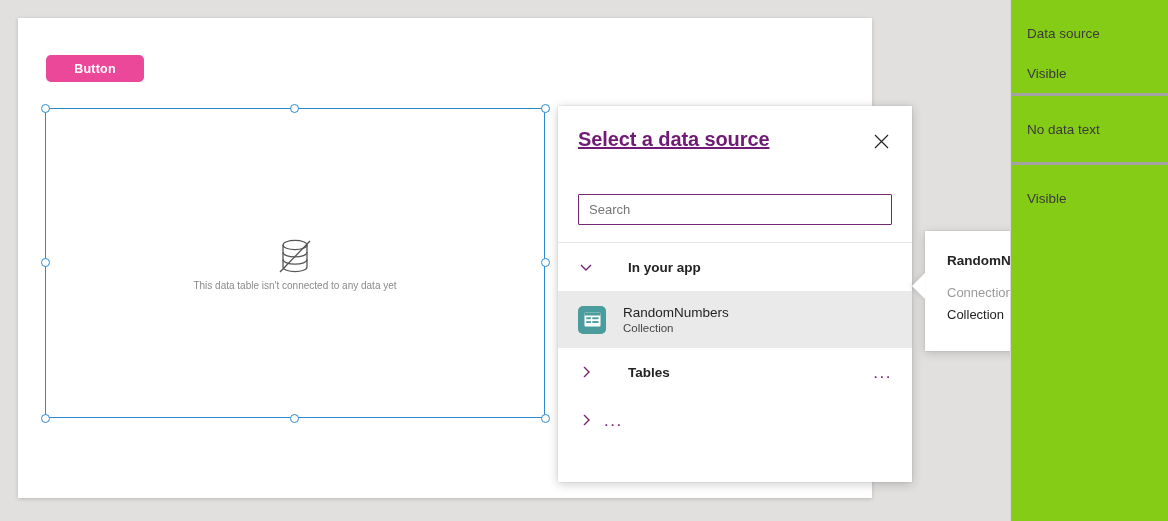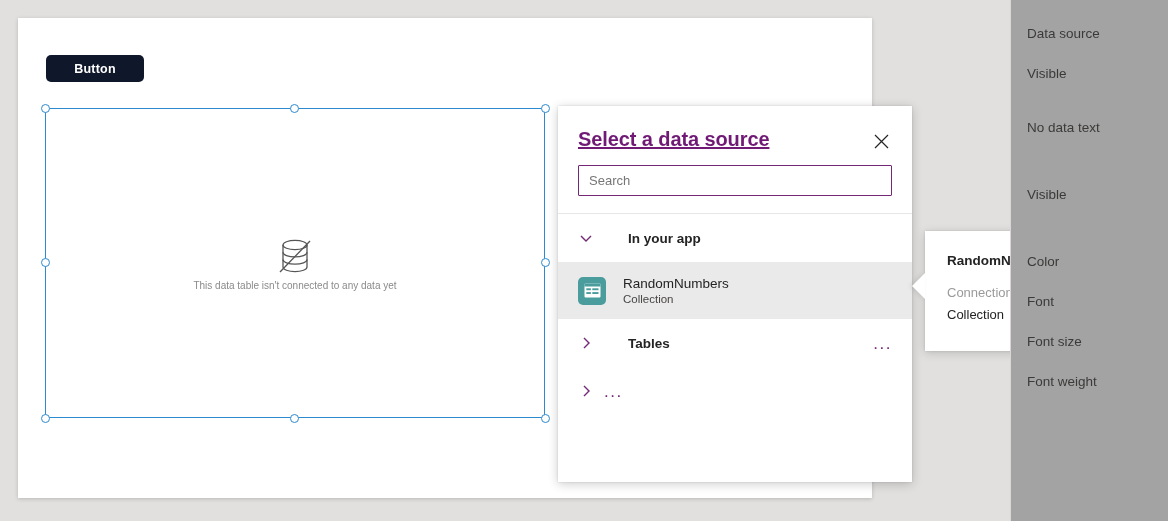--- a/index.html
+++ b/index.html
@@ -26,21 +26,21 @@
     box-shadow: 0 1px 4px rgba(0,0,0,0.18);
   }
 
   
   #canvas-button {
     position: absolute;
     left: 28px;
     top: 37px;
     width: 98px;
     height: 27px;
-    background: #0f172a;
+    background: #ec4899;
     border-radius: 5px;
     color: #ffffff;
     font-size: 12.5px;
     font-weight: bold;
     display: flex;
     align-items: center;
     justify-content: center;
     letter-spacing: .2px;
     cursor: pointer;
   }
@@ -131,20 +131,21 @@
     height: 31px;
     box-sizing: border-box;
     border: 1.5px solid #742774;
     border-radius: 1px;
     padding: 0 10px;
     font-size: 13px;
     font-family: "Liberation Sans", sans-serif;
     color: #242424;
     outline: none;
     background: #ffffff;
+    margin-top: 29px;
   }
   #search-input::placeholder { color: #767676; }
 
   #dialog-divider {
     margin-top: 17px;
     height: 1px;
     background: #e6e6e6;
   }
 
   .ds-row {
@@ -236,25 +237,25 @@
     color: #242424;
   }
 
   
   #properties-panel {
     position: absolute;
     left: 1010px;
     top: 0;
     width: 158px;
     height: 521px;
-    background: #a3a3a3;
+    background: #84cc16;
     border-left: 1px solid #d8d7d5;
     box-sizing: border-box;
   }
-  .prop-group + .prop-group { border-top: 1px solid #a3a3a3; }
+  .prop-group + .prop-group { border-top: 3px solid #a3a3a3; }
   .prop-item {
     height: 40px;
     display: flex;
     align-items: center;
     padding-left: 16px;
     font-size: 13.5px;
     color: #3b3a39;
     cursor: pointer;
   }
   .prop-group.pad-top { padding-top: 13px; }
@@ -371,19 +372,13 @@
   <div class="prop-group pad-top">
     <div class="prop-item">Data source</div>
     <div class="prop-item">Visible</div>
   </div>
   <div class="prop-group pad-top pad-bot">
     <div class="prop-item">No data text</div>
   </div>
   <div class="prop-group pad-top pad-bot">
     <div class="prop-item">Visible</div>
   </div>
-  <div class="prop-group pad-top">
-    <div class="prop-item">Color</div>
-    <div class="prop-item">Font</div>
-    <div class="prop-item">Font size</div>
-    <div class="prop-item">Font weight</div>
-  </div>
 </div>
 
 </body></html>

